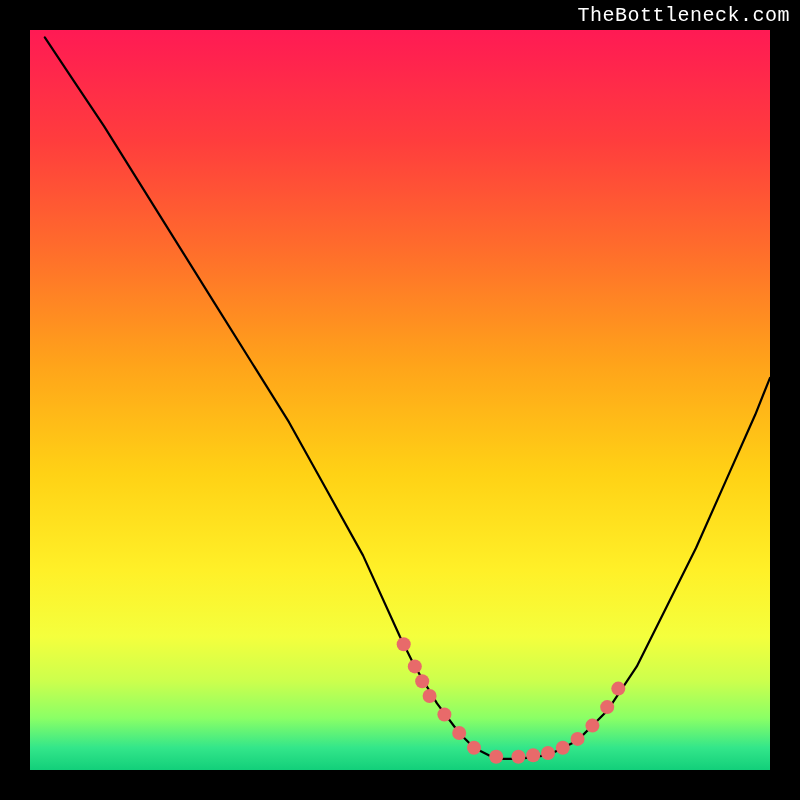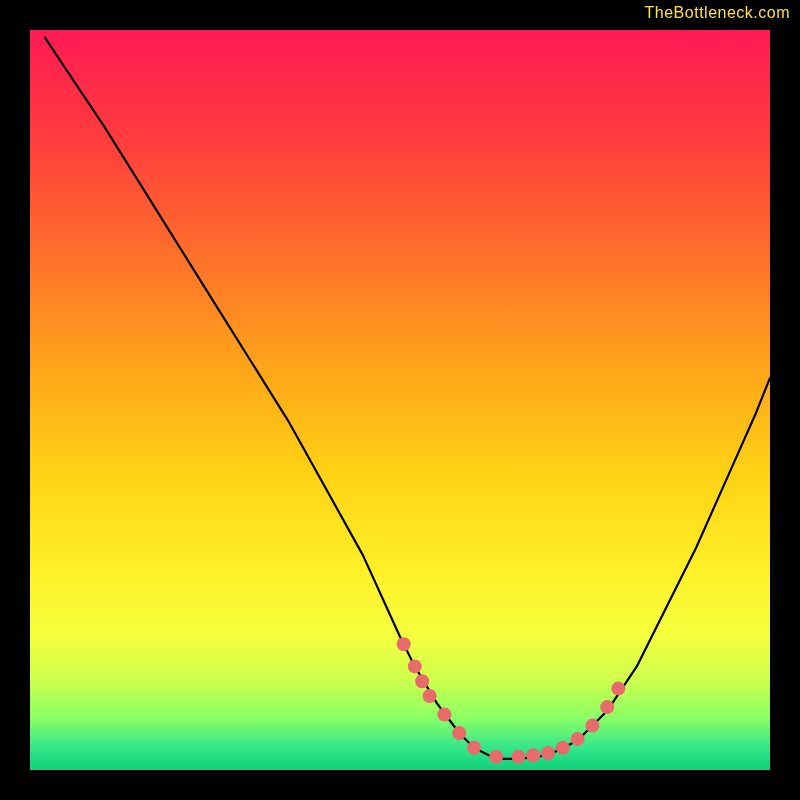--- a/index.html
+++ b/index.html
@@ -13,23 +13,23 @@
   .stage {
     position: relative;
     width: 800px;
     height: 800px;
     background: #000;
   }
   .watermark {
     position: absolute;
     top: 4px;
     right: 10px;
-    color: #fde047;
-    font-family: Liberation Sans, sans-serif;
-    font-size: 16px;
+    color: #ffffff;
+    font-family: Liberation Mono, monospace;
+    font-size: 20px;
     letter-spacing: 0.5px;
     z-index: 5;
   }
   .plot {
     position: absolute;
     left: 30px;
     top: 30px;
     width: 740px;
     height: 740px;
   }

